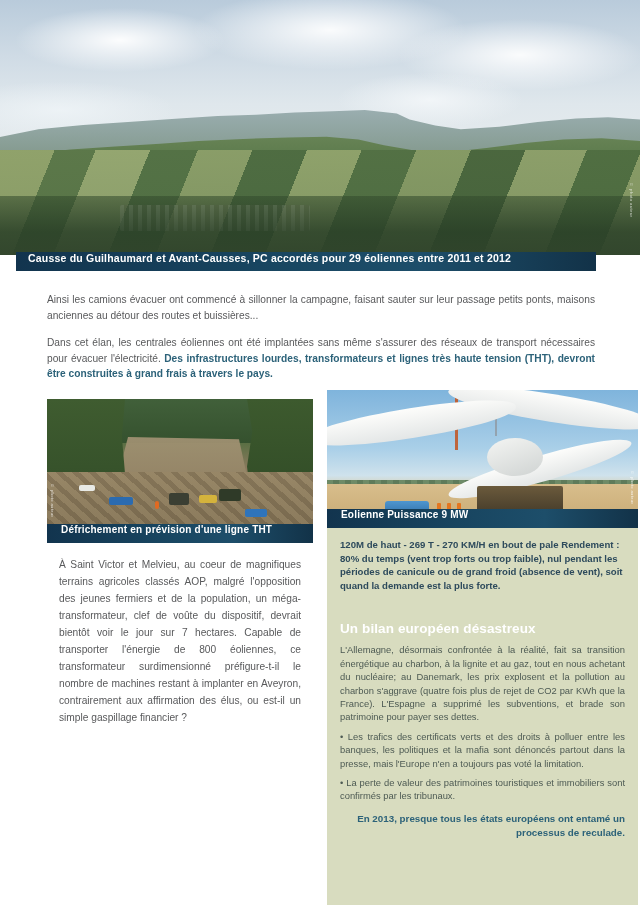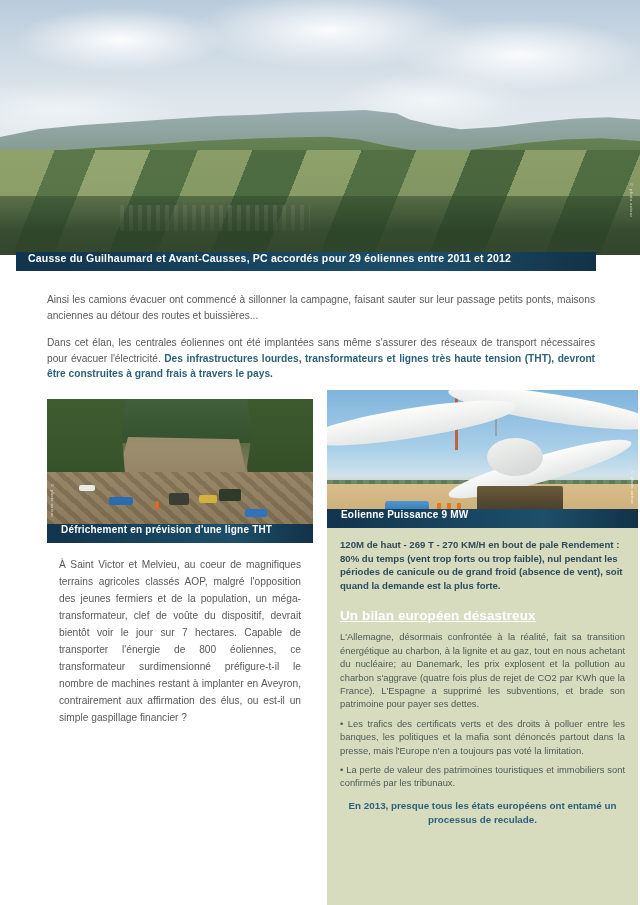--- a/index.html
+++ b/index.html
@@ -192,35 +192,34 @@
   .greenpanel{
     width:311px;background:#d8dcbf;box-sizing:border-box;
     padding:10px 13px 14px 13px;position:relative;
     min-height:473px;
   }
   .spec{
     margin:0 0 0 0;font-size:9.6px;line-height:13.6px;color:#2d4a5c;
     font-weight:bold;
   }
   .greenhead{
-    margin:16px 0 7px 0;font-size:13.5px;color:#ffffff;font-weight:bold;
+    margin:29px 0 7px 0;font-size:13.5px;color:#ffffff;font-weight:bold;
     letter-spacing:.1px;
-    text-decoration:underline;
   }
   .greenpanel p.body{
     margin:0 0 0 0;font-size:9.4px;line-height:13.4px;color:#4d5a53;
     text-align:justify;
   }
   .greenpanel p.bullet{
     margin:6px 0 0 0;font-size:9.4px;line-height:13.4px;color:#4d5a53;
     text-align:justify;
   }
   .greenpanel p.closing{
     margin:9px 0 0 0;font-size:9.8px;line-height:13.8px;color:#2c6279;
-    font-weight:bold;text-align:center;
+    font-weight:bold;text-align:right;
   }
 </style>
 </head>
 <body>
 
 <div class="page">
 
   <div class="hero">
     <div class="hero-sky"></div>
     <div class="hero-cliff"></div>

